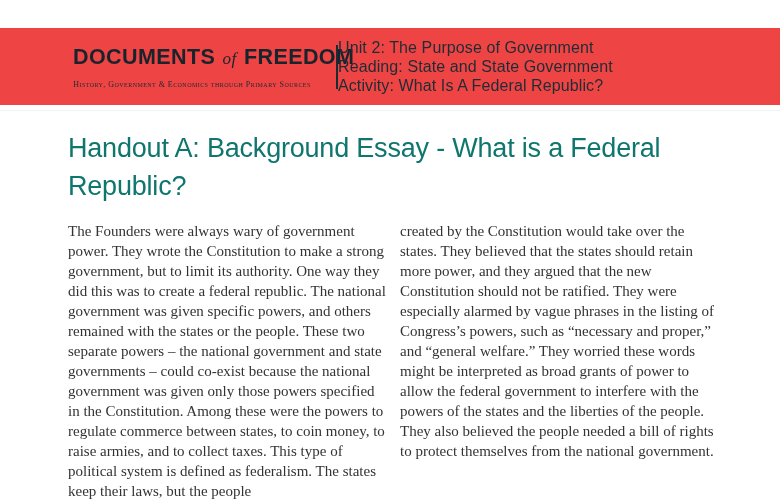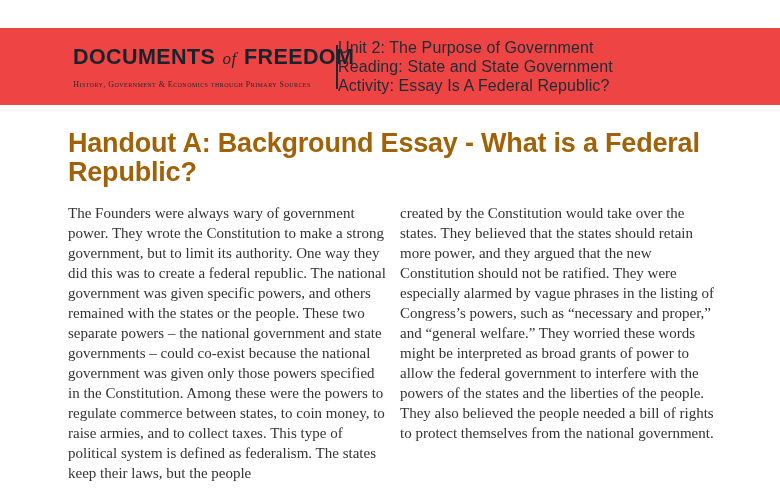--- a/index.html
+++ b/index.html
@@ -80,24 +80,24 @@
   
   .content {
     position: absolute;
     left: 68px;
     top: 129px;
     width: 650px;
   }
   .page-title {
     margin: 0;
     font-size: 27px;
-    line-height: 29px;
-    font-weight: bold;
+    line-height: 38px;
+    font-weight: normal;
     letter-spacing: -0.2px;
-    color: #a16207;
+    color: #0f766e;
   }
   .columns {
     display: flex;
     gap: 14px;
     margin-top: 16px;
   }
   .col {
     width: 320px;
     font-family: "Liberation Serif", serif;
     font-size: 15px;
@@ -113,21 +113,21 @@
 
 <div class="banner">
   <div class="logo-block">
     <div class="logo-title"><span>DOCUMENTS</span> <span class="of">of</span> <span>FREEDOM</span></div>
     <div class="logo-subtitle">History, Government &amp; Economics through Primary Sources</div>
   </div>
   <div class="banner-divider"></div>
   <div class="banner-meta">
     <div>Unit 2: The Purpose of Government</div>
     <div>Reading: State and State Government</div>
-    <div>Activity: Essay Is A Federal Republic?</div>
+    <div>Activity: What Is A Federal Republic?</div>
   </div>
 </div>
 
 <div class="page-edge-line"></div>
 
 <div class="content">
   <h1 class="page-title">Handout A: Background Essay - What is a Federal Republic?</h1>
   <div class="columns">
     <div class="col">
       <p>The Founders were always wary of government power. They wrote the Constitution to make a strong government, but to limit its authority. One way they did this was to create a federal republic. The national government was given specific powers, and others remained with the states or the people. These two separate powers – the national government and state governments – could co-exist because the national government was given only those powers specified in the Constitution. Among these were the powers to regulate commerce between states, to coin money, to raise armies, and to collect taxes. This type of political system is defined as federalism. The states keep their laws, but the people</p>

